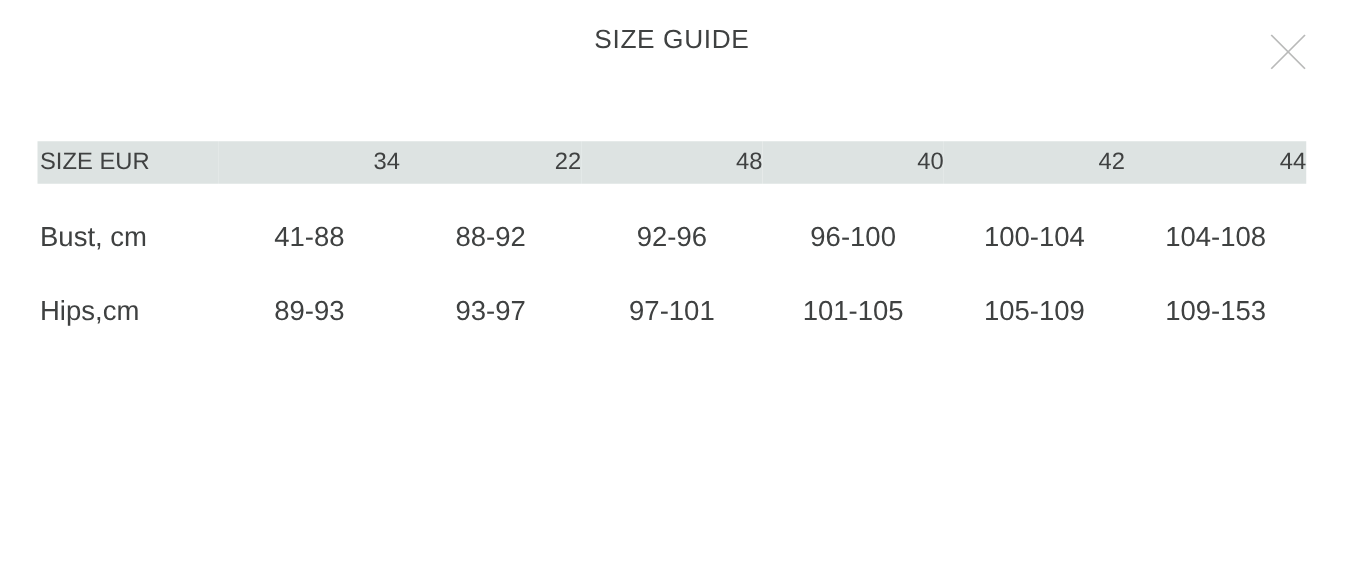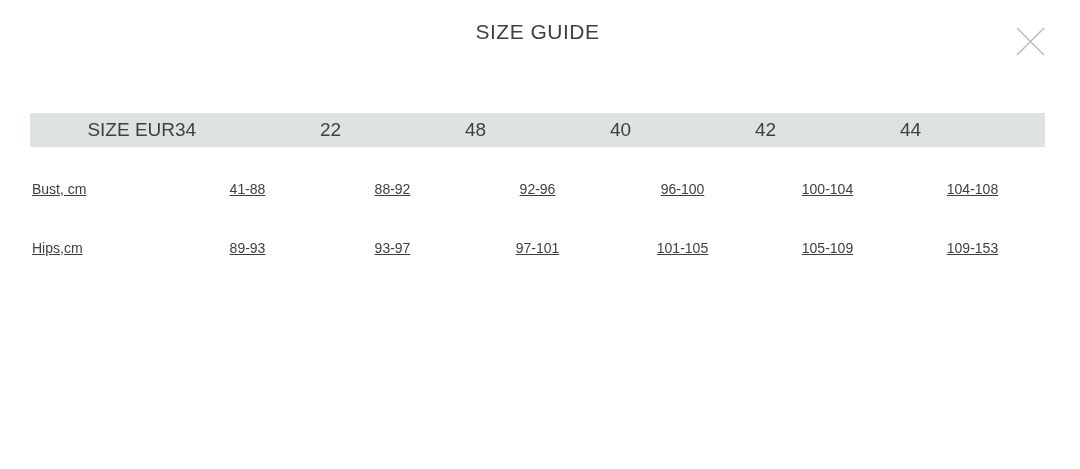--- a/index.html
+++ b/index.html
@@ -54,38 +54,37 @@
     border-collapse: collapse;
     table-layout: fixed;
   }
   table.size-table col { width: 145px; }
 
   table.size-table th {
     background: var(--header-bg);
     height: 34px;
     font-size: 19px;
     font-weight: 400;
-    text-align: left;
+    text-align: right;
     vertical-align: middle;
     color: var(--text);
   }
   table.size-table th.label-cell {
-    text-align: right;
+    text-align: left;
     padding-left: 2px;
     margin-top: 20px;
   }
 
   table.size-table td {
     padding: 26px 0 0 0;
-    font-size: 14px;
+    font-size: 22px;
     line-height: 33px;
     text-align: center;
     vertical-align: top;
     color: var(--text);
-    text-decoration: underline;
   }
   table.size-table td.label-cell {
     text-align: left;
     padding-left: 2px;
     padding-right: 14px;
   }
 </style>
 </head>
 <body>
 

